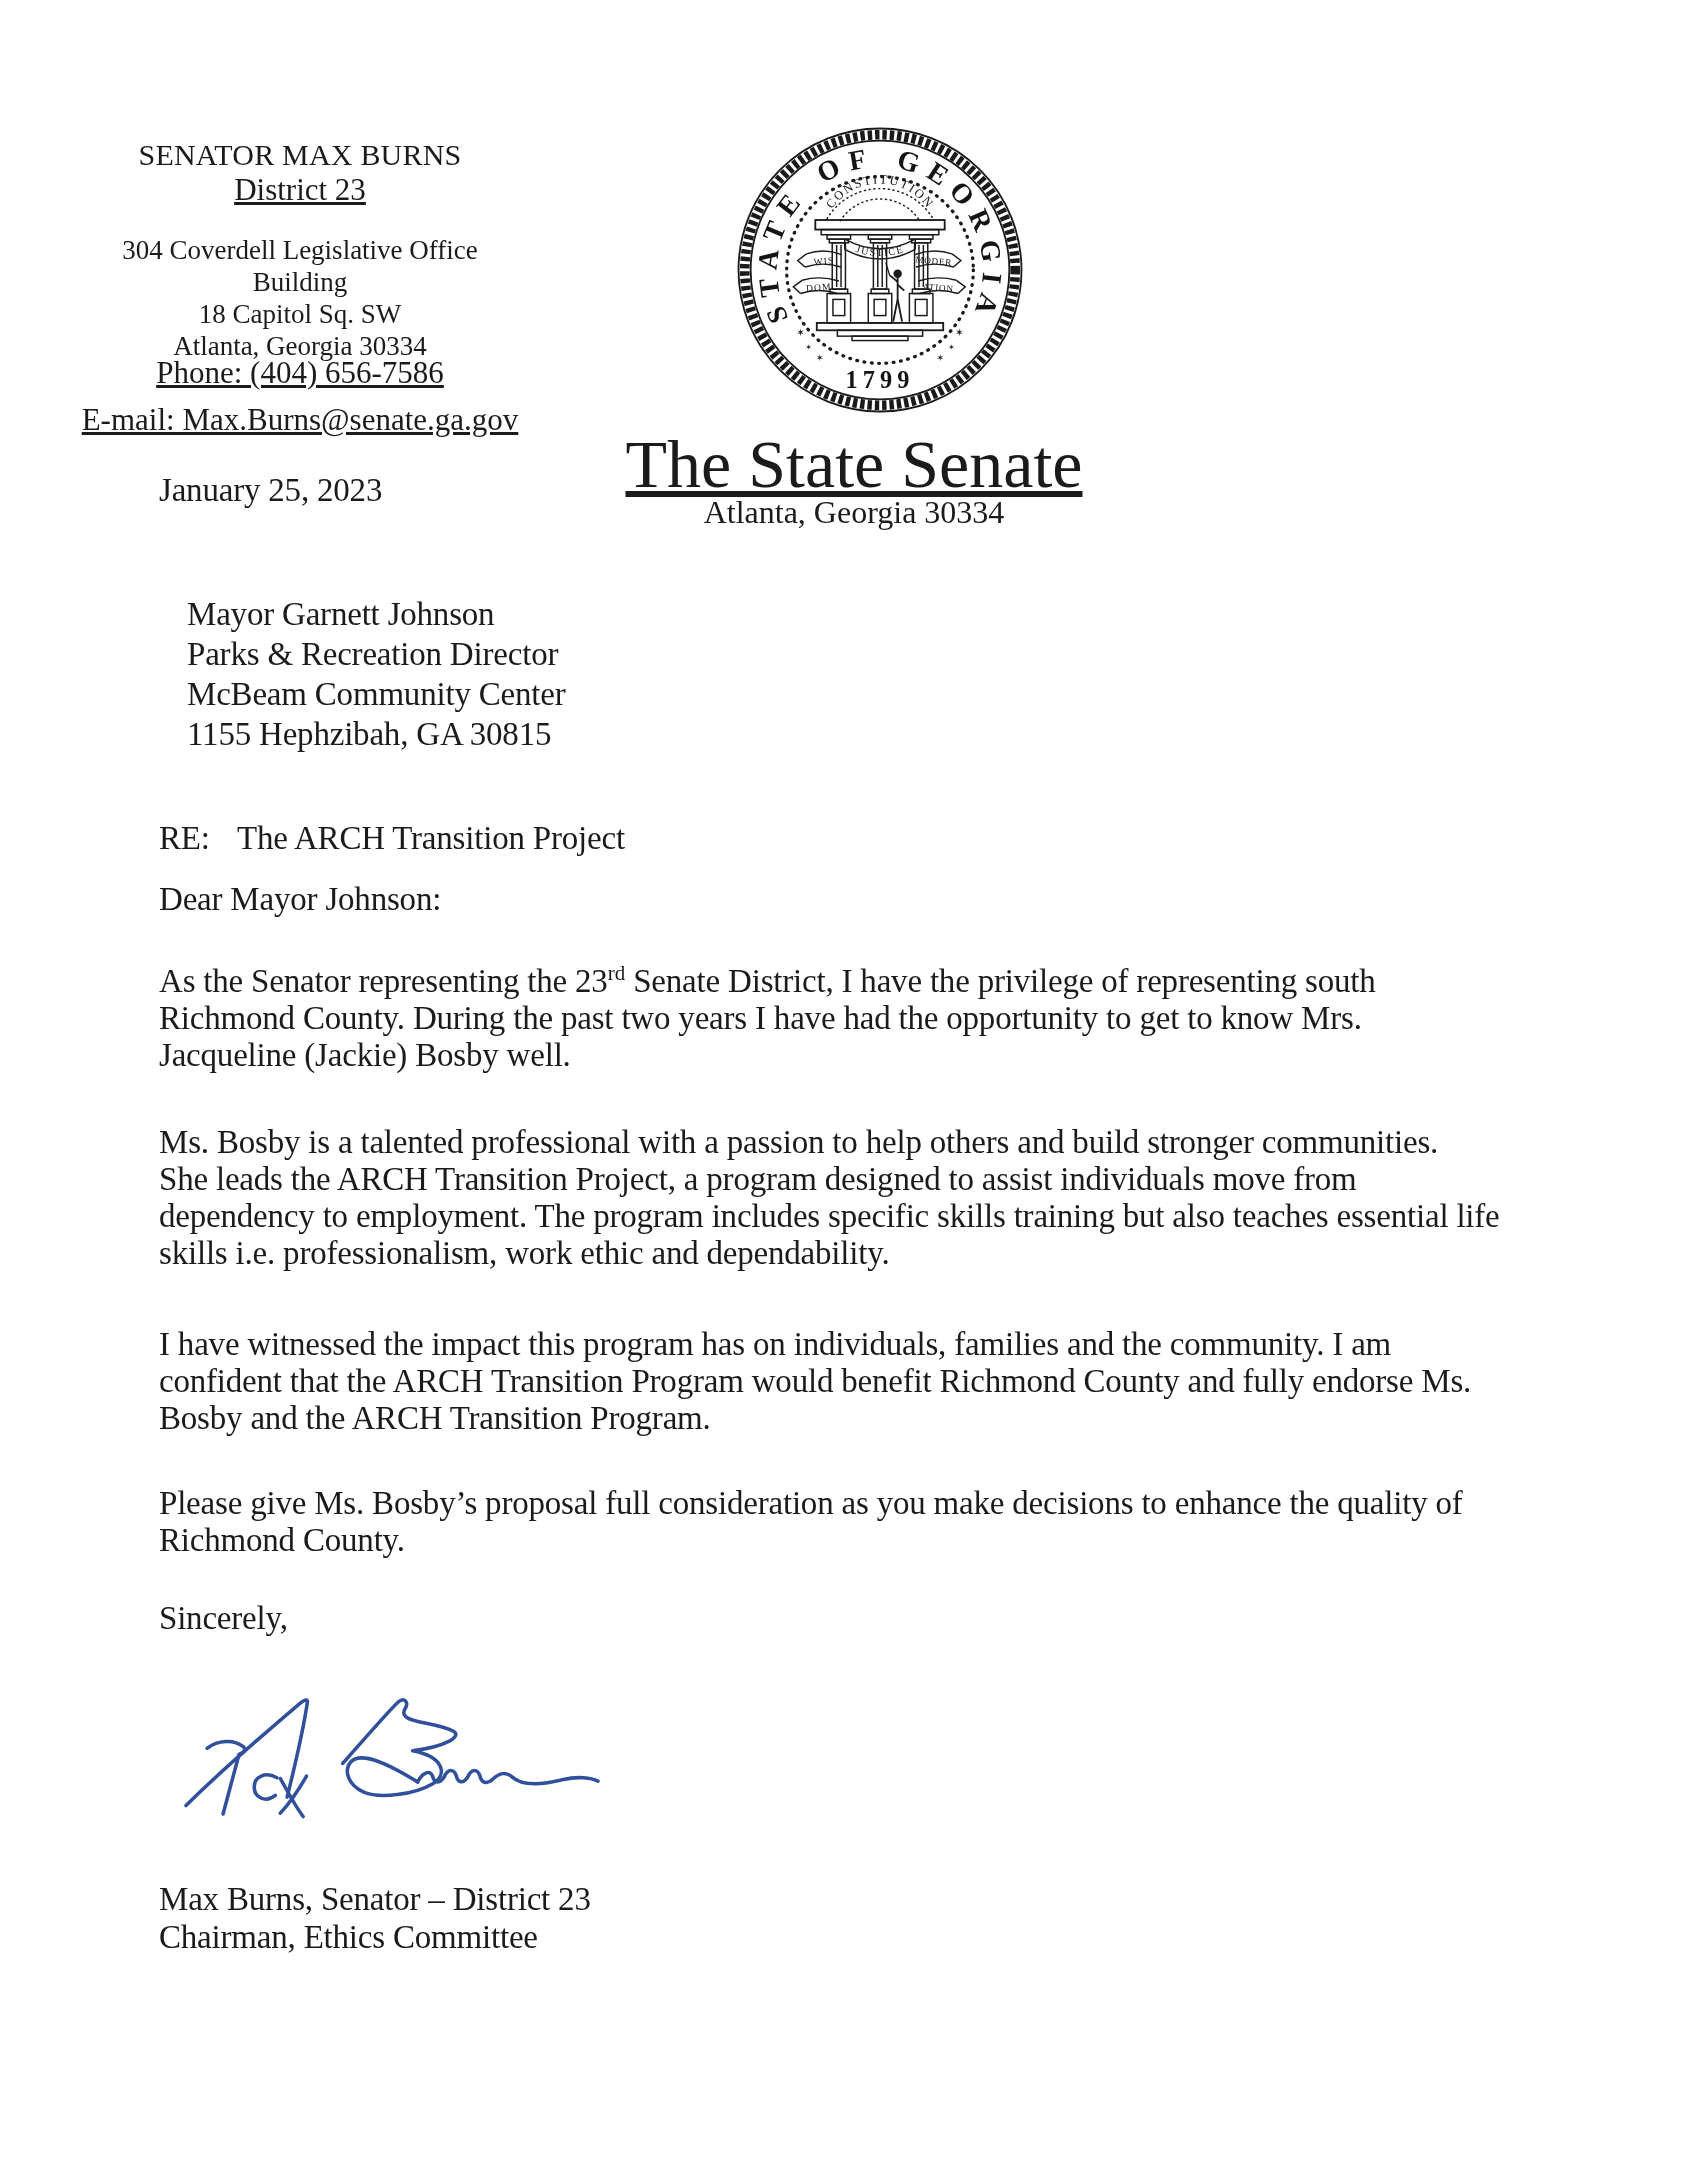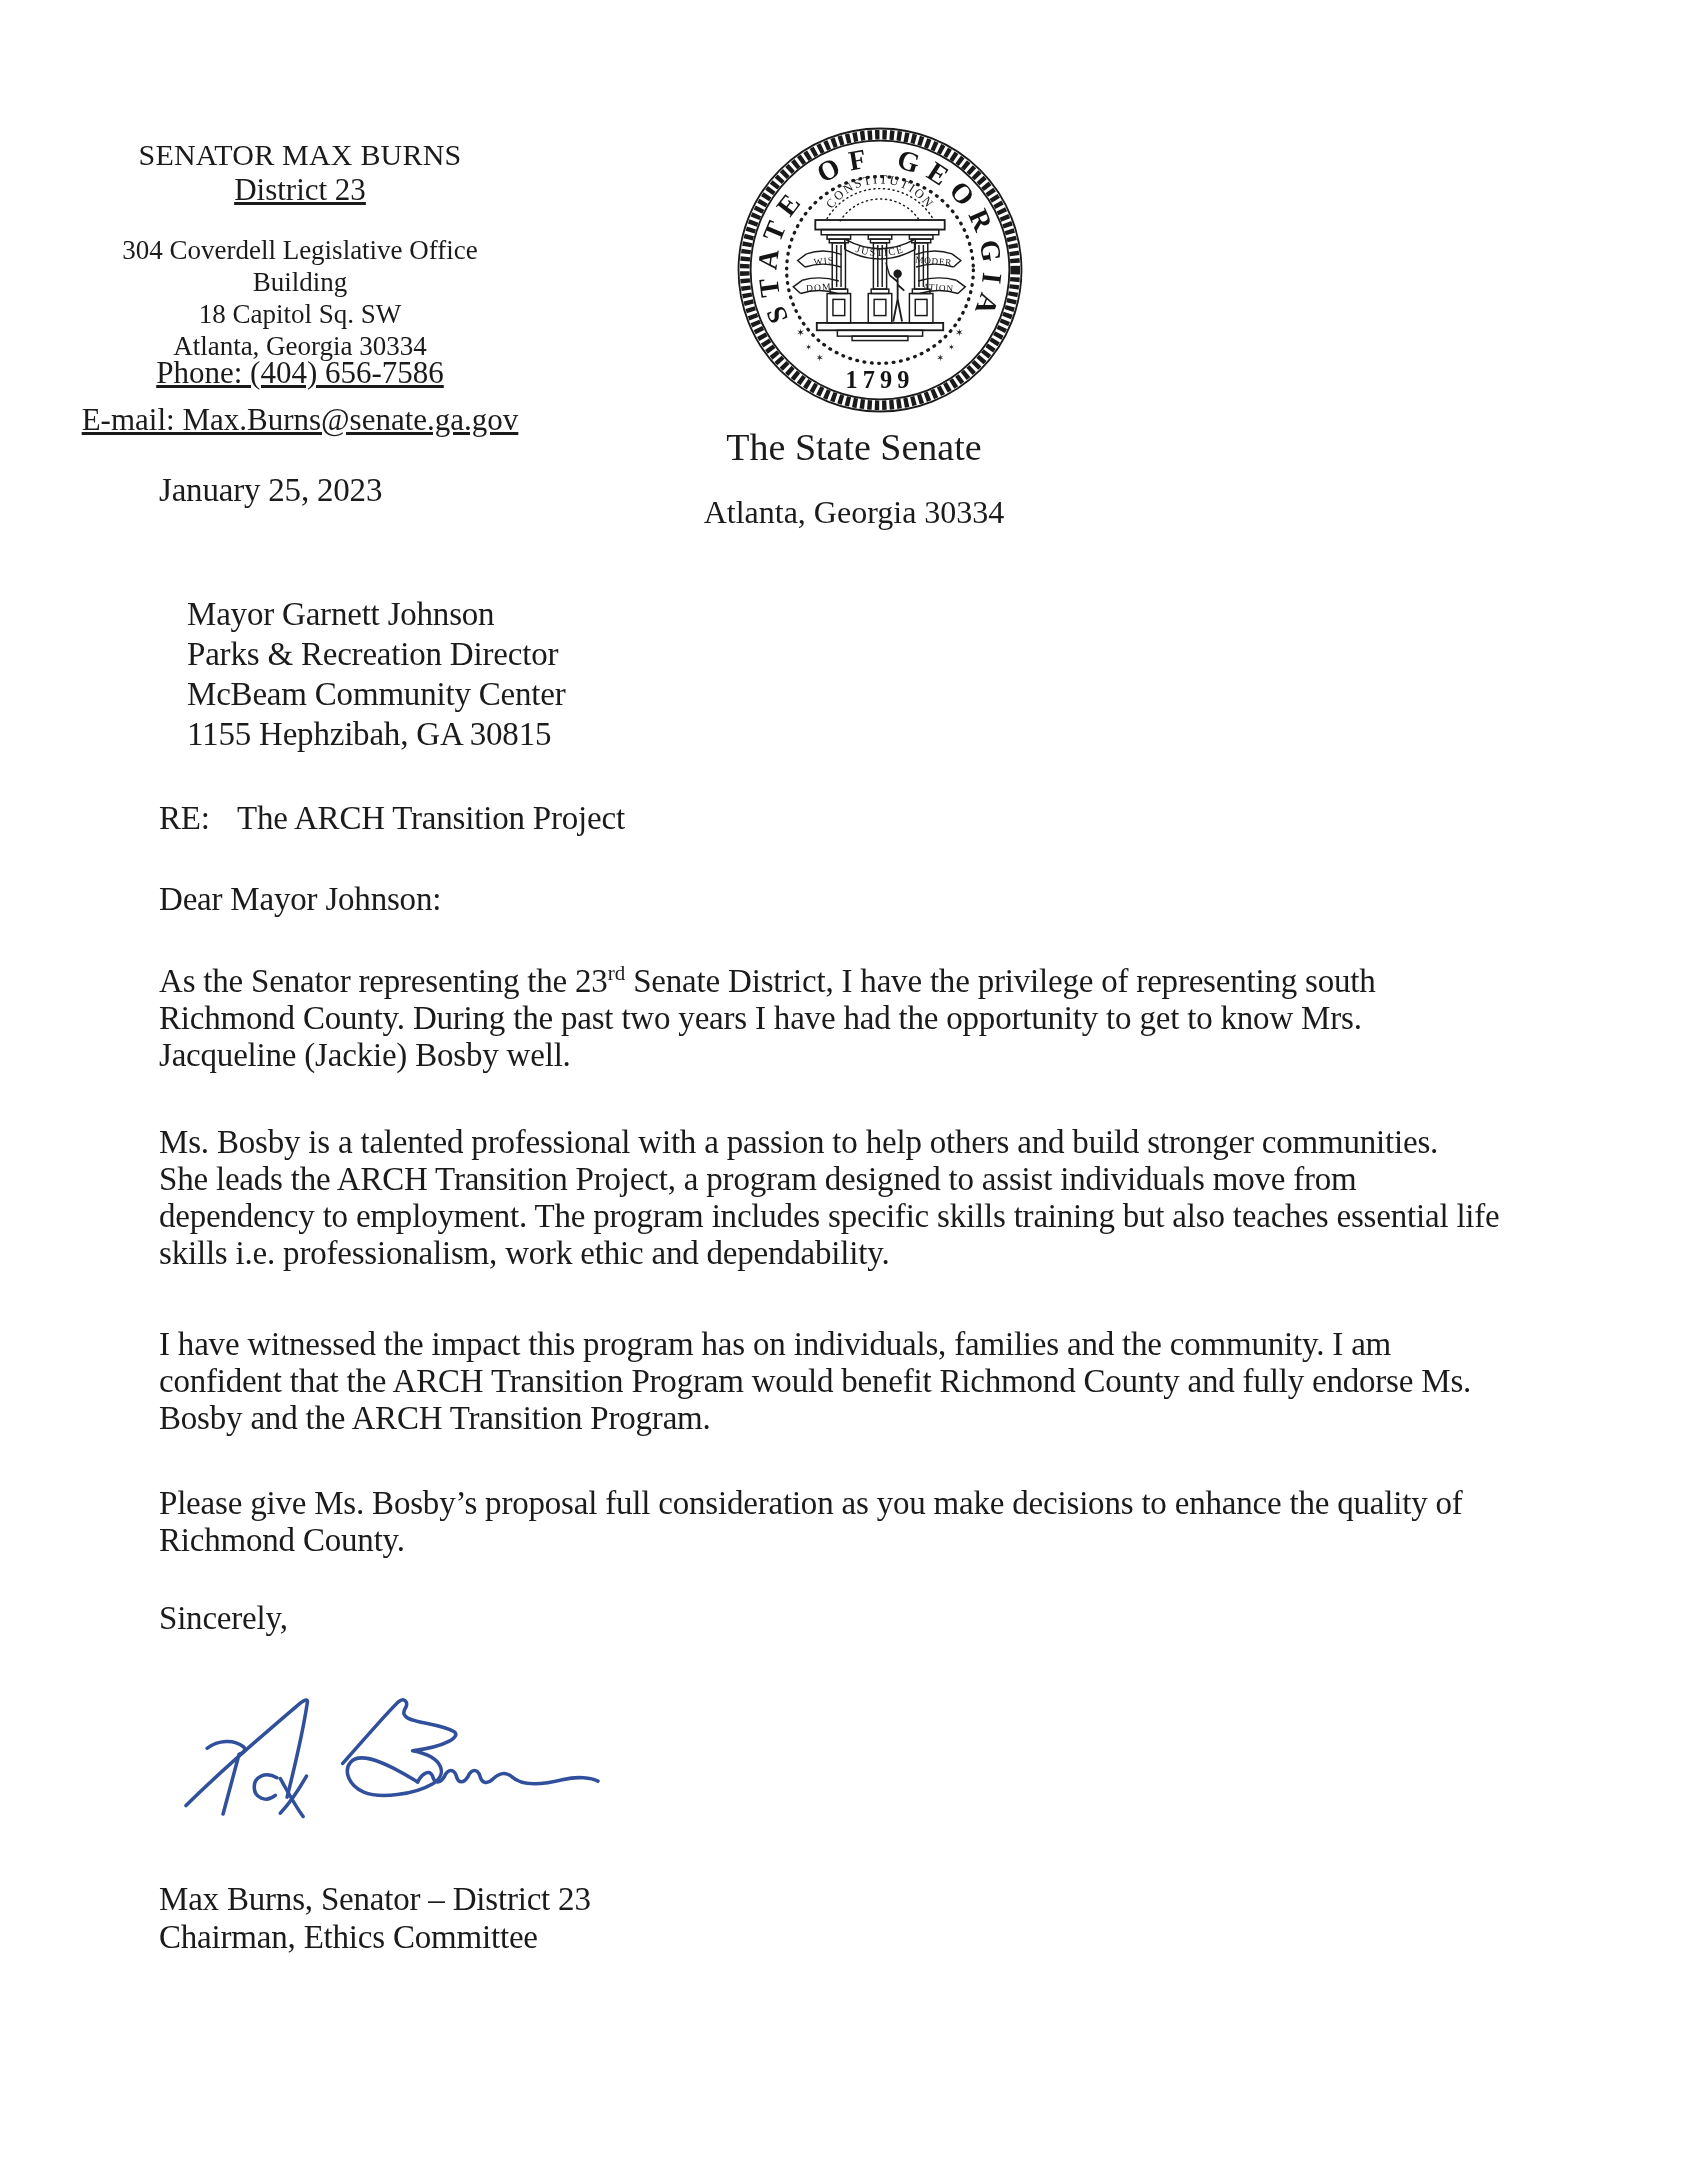--- a/index.html
+++ b/index.html
@@ -9,28 +9,28 @@
   }
   .abs{position:absolute;}
   .center-txt{text-align:center;}
   .pre{white-space:pre-line;}
   
   .sender-name{font-size:30px;letter-spacing:0.2px;}
   .sender-line{font-size:31px;text-decoration:underline;}
   .sender-addr{font-size:27px;line-height:32px;}
   .committees{font-size:24.5px;line-height:32px;}
   
-  .senate-title{font-size:38px;}
+  .senate-title{font-size:68px;text-decoration:underline;}
   .senate-sub{font-size:32px;}
   
   .body-text{font-size:33px;line-height:37px;letter-spacing:-0.2px;}
   .lh47{line-height:40px;margin-left:28px;}
   .lh45{line-height:38px;}
   sup.ord{font-size:21px;line-height:0;vertical-align:super;letter-spacing:0;margin-top:16px;}
-  .re-label{display:inline-block;width:78px;}
+  .re-label{display:inline-block;width:78px;margin-top:20px;}
   svg text{font-family:"Liberation Serif", serif;}
 </style>
 </head>
 <body>
 
 <div class="abs center-txt sender-name" style="left:72px;top:138px;width:456px">SENATOR MAX BURNS</div>
 <div class="abs center-txt sender-line" style="left:72px;top:172px;width:456px">District 23</div>
 <div class="abs center-txt sender-addr pre" style="left:72px;top:234px;width:456px">304 Coverdell Legislative Office Building
 18 Capitol Sq. SW
 Atlanta, Georgia 30334</div>

